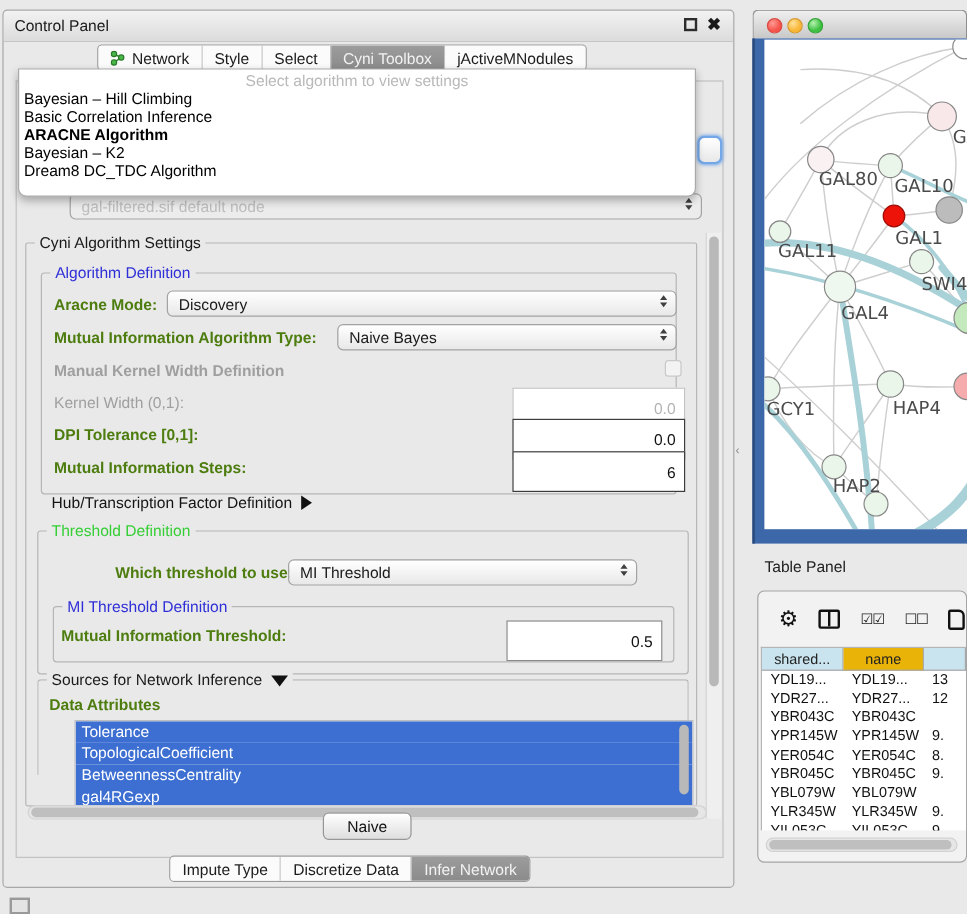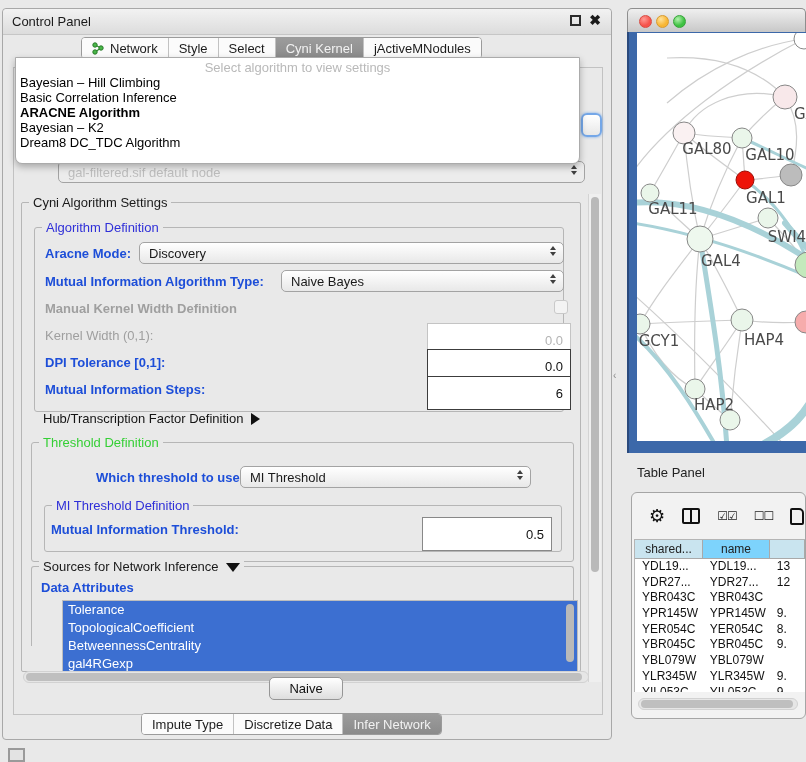--- a/index.html
+++ b/index.html
@@ -52,21 +52,21 @@
   .popup-item { font-size:13px; color:#000; height:15px; line-height:15px; white-space:nowrap; }
   .popup-item.bold { font-weight:bold; }
 
   
   .groupbox { position:absolute; border:1px solid #b6b6b6; border-radius:3px; }
   .gb-title { position:absolute; top:-8px; left:7px; background:#e9e9e9; padding:0 4px;
     font-size:13px; color:#1a1a1a; white-space:nowrap; }
   .gb-title.blue { color:#2f2fd8; }
   .gb-title.green { color:#35cf35; }
 
-  .field-label { position:absolute; font-size:13px; font-weight:bold; color:#1d4ed8; white-space:nowrap; }
+  .field-label { position:absolute; font-size:13px; font-weight:bold; color:#4d7c0f; white-space:nowrap; }
   .field-label.disabled { color:#9f9f9f; }
   .numinput { position:absolute; background:#fff; border:1px solid #a8a8a8; font-size:13px;
     color:#111; display:flex; align-items:center; justify-content:flex-end; padding:16px 7px; }
   .numinput.strong { border:1.5px solid #3c3c3c; }
   .numinput.disabled { color:#b4b4b4; border:1px solid #c4c4c4; }
   .checkbox { position:absolute; width:14px; height:14px; border:1px solid #c9c9c9;
     border-radius:3px; background:#f3f3f3; }
 
   .section-toggle { position:absolute; font-size:13px; color:#141414; white-space:nowrap; }
   .tri-right { display:inline-block; width:0; height:0; border-top:6px solid transparent;
@@ -110,21 +110,21 @@
   .cols-icon { width:18px; height:16px; border:2px solid #111; border-radius:2px; position:relative; }
   .cols-icon::after { content:""; position:absolute; left:6px; top:0; width:2px; height:12px; background:#111; }
   .checks { font-size:12px; color:#222; letter-spacing:-1px; }
   .doc-icon { width:14px; height:17px; border:2px solid #111; border-radius:2px 5px 2px 2px; }
   .tp-table { position:absolute; left:2px; top:46px; right:0; bottom:26px; background:#fff;
     border-top:1px solid #b5b5b5; border-left:1px solid #b5b5b5; overflow:hidden; }
   .tp-header { display:flex; height:19px; }
   .tp-hcell { font-size:12px; color:#222; border-right:1px solid #a9a9a9; border-bottom:1px solid #a9a9a9;
     display:flex; align-items:center; justify-content:center; }
   .tp-hcell.blue { background:#c9e4ef; }
-  .tp-hcell.plain { background:#7dd3fc; }
+  .tp-hcell.plain { background:#eab308; }
   .tp-row { display:flex; height:15.7px; }
   .tp-cell { font-size:12px; color:#111; padding-left:7px; white-space:nowrap; overflow:hidden; }
 
   .mini-square { left:8px; top:748px; width:17px; height:14px; border:2px solid #9a9a9a; background:#e3e3e3; }
   .divider-tick { left:613px; top:370px; width:6px; height:10px; color:#8a8a8a; font-size:10px; }
 </style>
 </head>
 <body>
 
 <div id="control-panel" class="abs">
@@ -147,21 +147,21 @@
       </svg>
       <span>Network</span>
     </div>
     <div class="seg">
       <span>Style</span>
     </div>
     <div class="seg">
       <span>Select</span>
     </div>
     <div class="seg sel">
-      <span>Cyni Kernel</span>
+      <span>Cyni Toolbox</span>
     </div>
     <div class="seg">
       <span>jActiveMNodules</span>
     </div>
   </div>
 
   <div class="cyni-panel abs"></div>
 
   <div class="combo ghost" style="left:55px; top:152px; width:527px;">
     <span>gal-filtered.sif default node</span>

